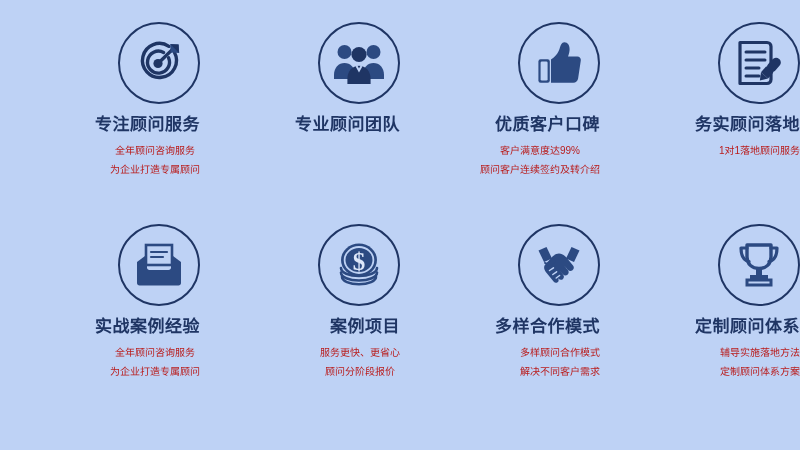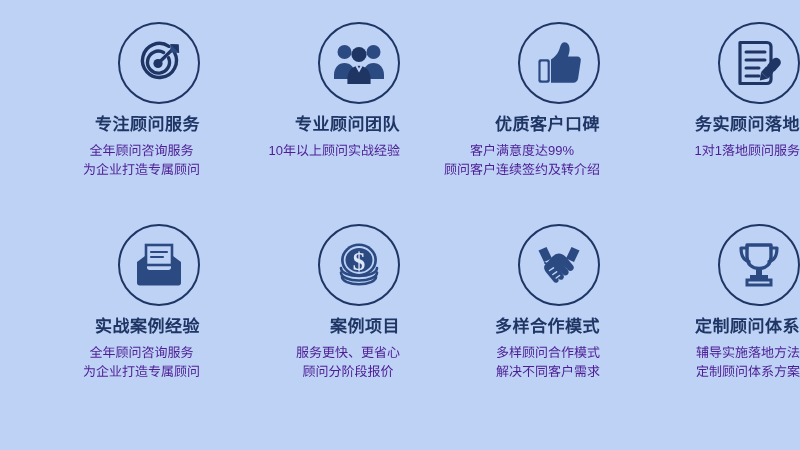--- a/index.html
+++ b/index.html
@@ -58,22 +58,22 @@
   .card-title {
     font-size: 17px;
     font-weight: bold;
     color: #1f3564;
     letter-spacing: 0.5px;
     line-height: 20px;
     margin: 0 0 6px 0;
     white-space: nowrap;
   }
   .card-desc {
-    font-size: 13px;
-    color: #4c1d95;
+    font-size: 10px;
+    color: #b91c1c;
     line-height: 19px;
     text-align: center;
     white-space: nowrap;
   }
   .card-desc .line {
     display: block;
   }
 </style>
 </head>
 <body>
@@ -114,21 +114,20 @@
             <circle cx="26" cy="13.5" r="7.6"></circle>
             <path d="M14.4 38 c0-8.2 5.2-13.2 11.6-13.2 S37.6 29.8 37.6 38 v5 H14.4z"></path>
           </g>
           <g fill="#bed2f5">
             <path d="M22.6 25.6 L26 31.5 L29.4 25.6 L27.6 24.6 L26 27.4 L24.4 24.6 Z"></path>
           </g>
         </svg>
       </div>
       <div class="card-title">专业顾问团队</div>
       <div class="card-desc">
-        <span class="line">10年以上顾问实战经验</span>
       </div>
     </div>
 
     <div class="card">
       <div class="icon-circle">
         <svg width="46" height="48" viewBox="0 0 46 48" aria-hidden="true">
           <path d="M15 20.5 C15 20.5 21.5 16.5 23.5 10 C24.6 6.2 25.6 3.2 28.4 3.2
                    C31.8 3.2 33.6 6.2 33.6 10.2 C33.6 13.6 32.1 17.4 32.1 17.4
                    L41.2 17.4 C43.6 17.4 45.2 19.2 44.8 21.6 L42.1 39.6
                    C41.7 42.2 39.8 43.8 37.3 43.8 L15 43.8 Z" fill="#2c4a82"></path>

